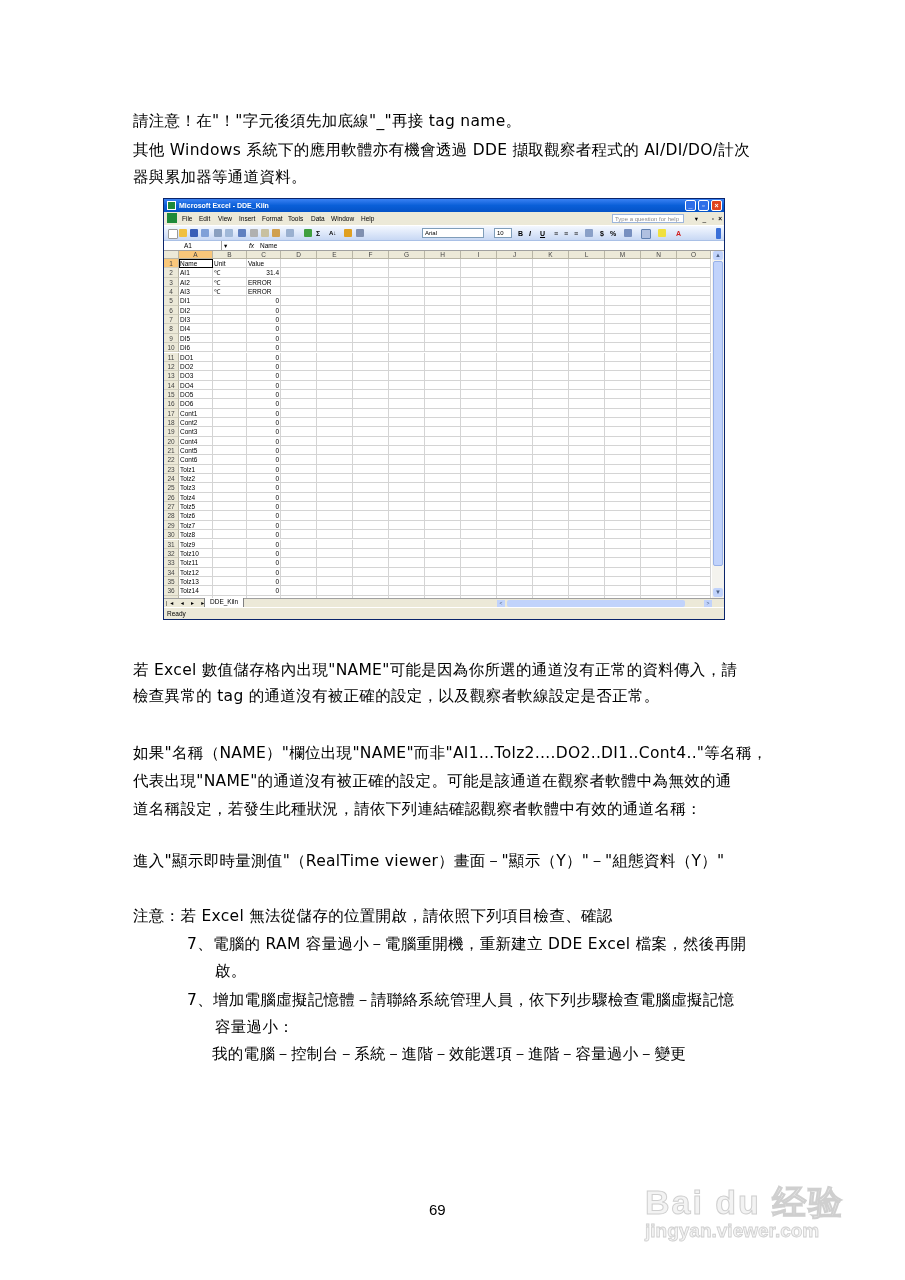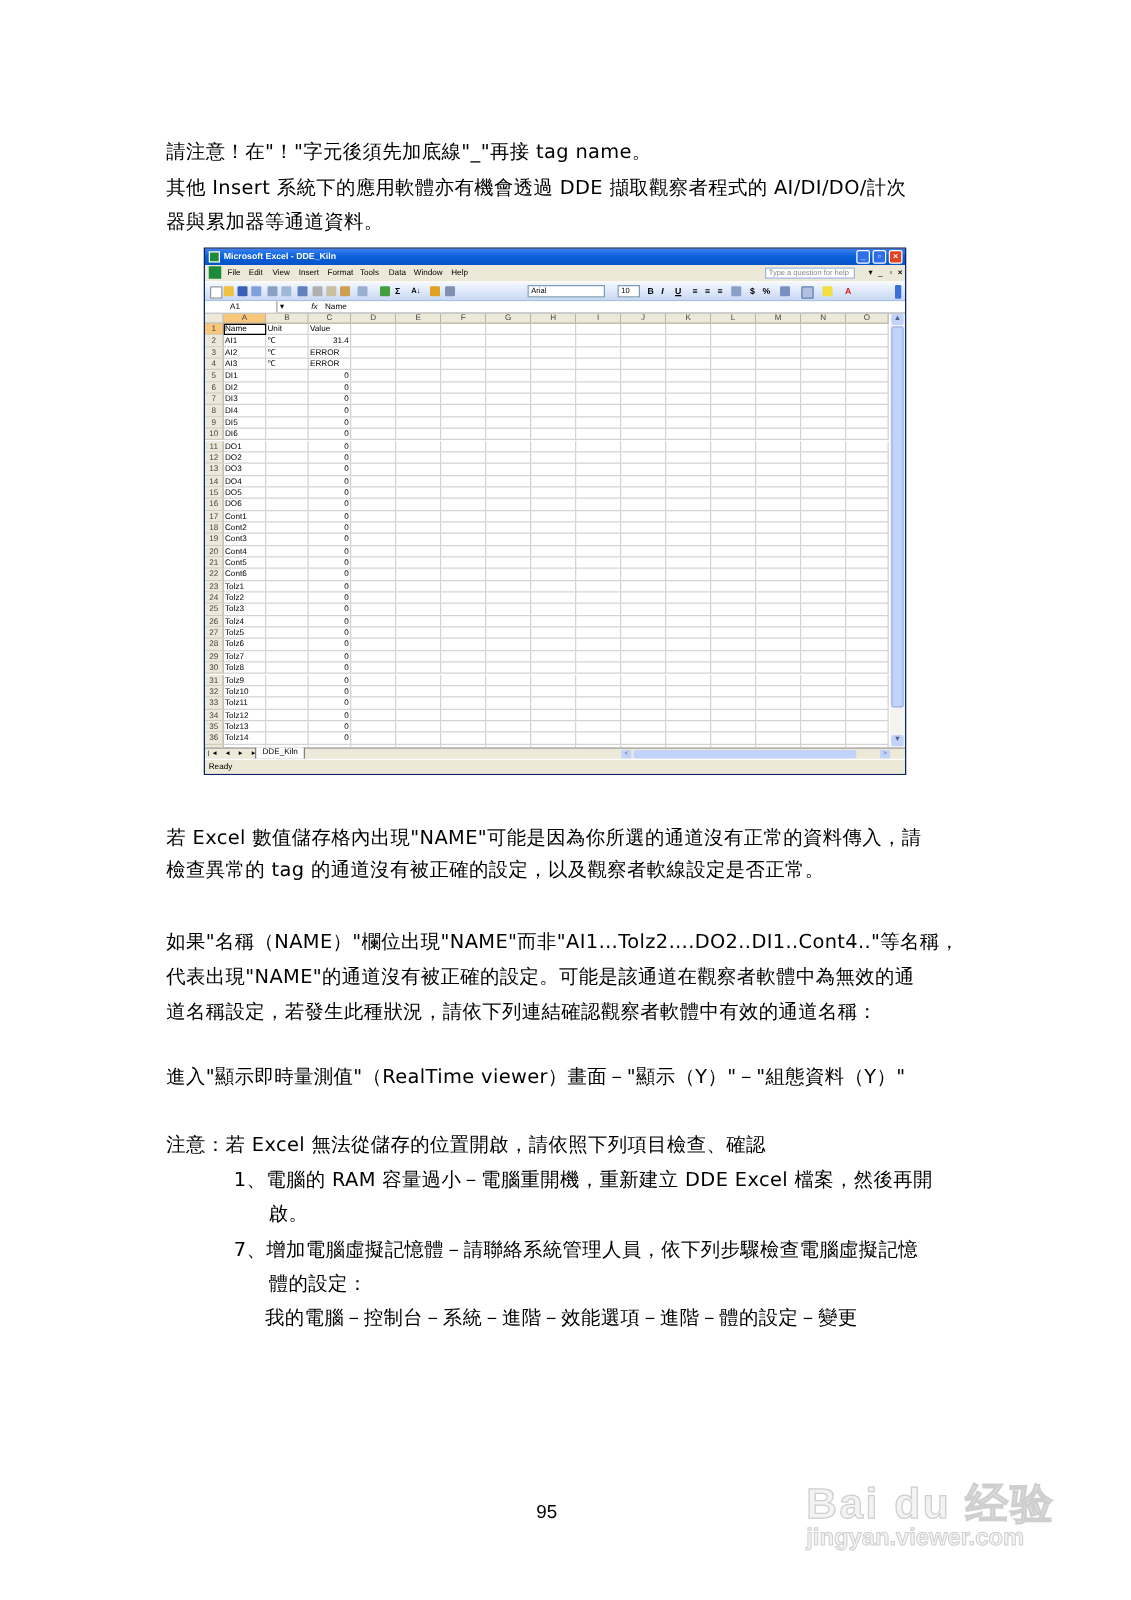--- a/index.html
+++ b/index.html
@@ -56,21 +56,21 @@
 
   .pagenum { position:absolute; left:429px; top:1201px; font-family:"Liberation Sans", sans-serif; font-size:15px; }
   .wm { position:absolute; left:645px; top:1180px; color:#e2e2e2; font-family:"Liberation Sans", sans-serif; font-weight:bold; }
   .wm .big { font-size:34px; letter-spacing:2px; -webkit-text-stroke:1px #cfcfcf; color:#f3f3f3; }
   .wm .small { position:absolute; left:0; top:40px; font-size:19px; white-space:nowrap; -webkit-text-stroke:0.8px #cfcfcf; color:#f3f3f3; }
 </style>
 </head>
 <body>
 
 <div class="p" style="top:108px">請注意！在"！"字元後須先加底線"_"再接 tag name。</div>
-<div class="p" style="top:137px">其他 Insert 系統下的應用軟體亦有機會透過 DDE 擷取觀察者程式的 AI/DI/DO/計次</div>
+<div class="p" style="top:137px">其他 Windows 系統下的應用軟體亦有機會透過 DDE 擷取觀察者程式的 AI/DI/DO/計次</div>
 <div class="p" style="top:164px">器與累加器等通道資料。</div>
 
 <div class="xl">
   <div class="xl-title">
     <span class="ico"></span>
     <span class="txt">Microsoft Excel - DDE_Kiln</span>
     <span class="wb" style="right:28px">_</span>
     <span class="wb" style="right:15px">▫</span>
     <span class="wb close" style="right:2px">×</span>
   </div>
@@ -767,24 +767,24 @@
 <div class="p" style="top:657px">若 Excel 數值儲存格內出現"NAME"可能是因為你所選的通道沒有正常的資料傳入，請</div>
 <div class="p" style="top:683px">檢查異常的 tag 的通道沒有被正確的設定，以及觀察者軟線設定是否正常。</div>
 
 <div class="p" style="top:740px">如果"名稱（NAME）"欄位出現"NAME"而非"AI1…Tolz2….DO2..DI1..Cont4.."等名稱，</div>
 <div class="p" style="top:768px">代表出現"NAME"的通道沒有被正確的設定。可能是該通道在觀察者軟體中為無效的通</div>
 <div class="p" style="top:796px">道名稱設定，若發生此種狀況，請依下列連結確認觀察者軟體中有效的通道名稱：</div>
 
 <div class="p" style="top:848px">進入"顯示即時量測值"（RealTime viewer）畫面－"顯示（Y）"－"組態資料（Y）"</div>
 
 <div class="p" style="top:903px">注意：若 Excel 無法從儲存的位置開啟，請依照下列項目檢查、確認</div>
-<div class="p ind1" style="top:931px">1、電腦的 RAM 容量過小－電腦重開機，重新建立 DDE Excel  檔案，然後再開</div>
+<div class="p ind1" style="top:931px">7、電腦的 RAM 容量過小－電腦重開機，重新建立 DDE Excel  檔案，然後再開</div>
 <div class="p ind2" style="top:958px">啟。</div>
 <div class="p ind1" style="top:987px">7、增加電腦虛擬記憶體－請聯絡系統管理人員，依下列步驟檢查電腦虛擬記憶</div>
-<div class="p ind2" style="top:1014px">體的設定：</div>
-<div class="p" style="top:1041px;left:212px">我的電腦－控制台－系統－進階－效能選項－進階－體的設定－變更</div>
-
-<div class="pagenum">95</div>
+<div class="p ind2" style="top:1014px">容量過小：</div>
+<div class="p" style="top:1041px;left:212px">我的電腦－控制台－系統－進階－效能選項－進階－容量過小－變更</div>
+
+<div class="pagenum">69</div>
 
 <div class="wm">
   <div class="big">Bai du 经验</div>
   <div class="small">jingyan.viewer.com</div>
 </div>
 
 </body></html>

